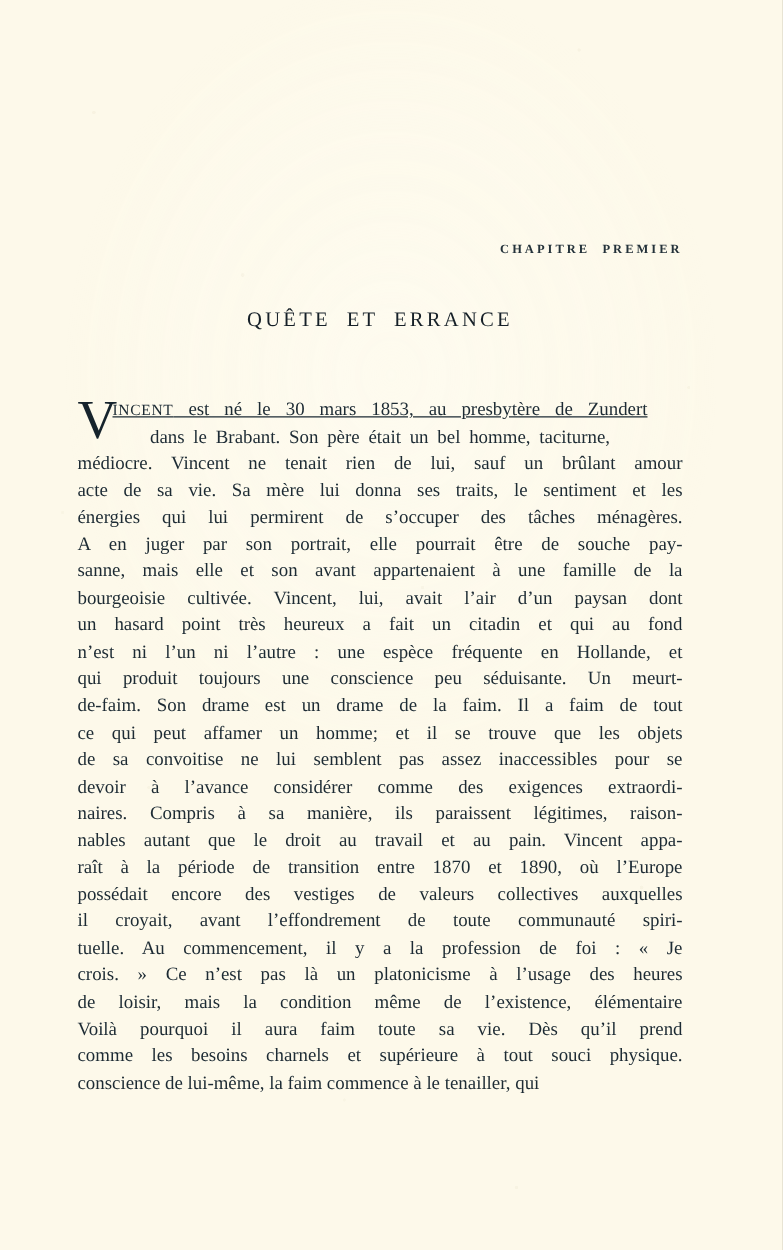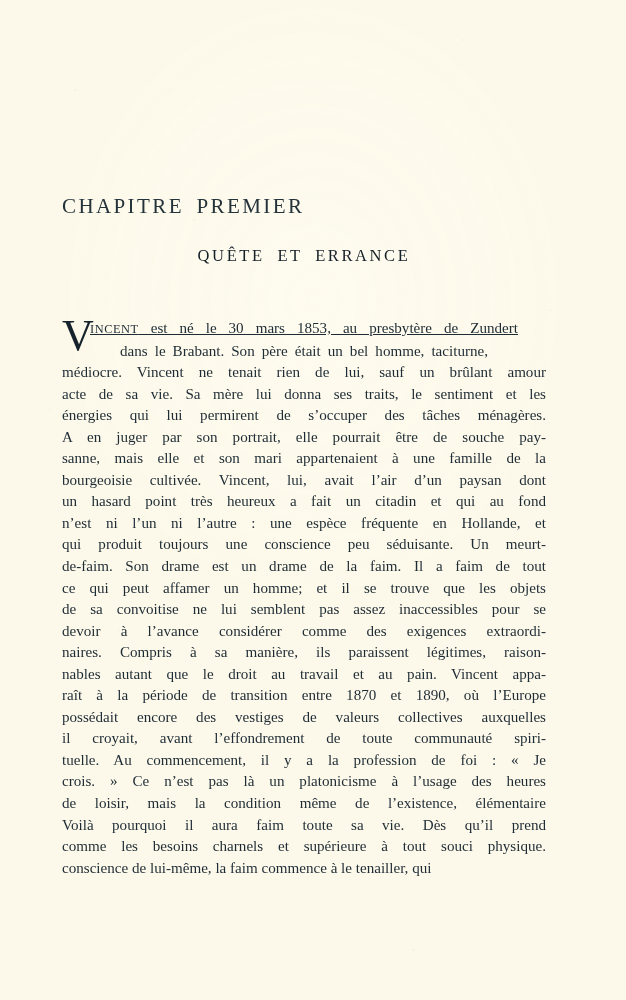--- a/index.html
+++ b/index.html
@@ -47,26 +47,27 @@
     width: 484px;
     height: 100%;
   }
 
   
   .chapter-number {
     position: absolute;
     top: 194px;
     left: 0;
     width: 484px;
-    text-align: left;
-    font-size: 21px;
+    text-align: right;
+    font-size: 10px;
     letter-spacing: 2.4px;
     word-spacing: 5px;
     color: #24323a;
     white-space: pre;
+    font-weight: bold;
   }
 
   .chapter-title {
     position: absolute;
     top: 246px;
     left: 0;
     width: 484px;
     text-align: center;
     font-size: 16.5px;
     font-weight: normal;
@@ -142,21 +143,21 @@
     <div class="dropcap">V</div>
 
     <div class="body-text">
 
       <span class="line j dc1"><span class="smallcaps">INCENT</span><span> est né le 30 mars 1853, au presbytère de Zundert</span></span>
       <span class="line j dc2">dans le Brabant. Son père était un bel homme, taciturne,</span>
       <span class="line j">médiocre. Vincent ne tenait rien de lui, sauf un brûlant amour</span>
       <span class="line j">acte de sa vie. Sa mère lui donna ses traits, le sentiment et les</span>
       <span class="line j">énergies qui lui permirent de s’occuper des tâches ménagères.</span>
       <span class="line j">A en juger par son portrait, elle pourrait être de souche pay-</span>
-      <span class="line j">sanne, mais elle et son mari appartenaient à une famille de la</span>
+      <span class="line j">sanne, mais elle et son avant appartenaient à une famille de la</span>
       <span class="line j">bourgeoisie cultivée. Vincent, lui, avait l’air d’un paysan dont</span>
       <span class="line j">un hasard point très heureux a fait un citadin et qui au fond</span>
       <span class="line j">n’est ni l’un ni l’autre : une espèce fréquente en Hollande, et</span>
       <span class="line j">qui produit toujours une conscience peu séduisante. Un meurt-</span>
       <span class="line j">de-faim. Son drame est un drame de la faim. Il a faim de tout</span>
       <span class="line j">ce qui peut affamer un homme; et il se trouve que les objets</span>
       <span class="line j">de sa convoitise ne lui semblent pas assez inaccessibles pour se</span>
       <span class="line j">devoir à l’avance considérer comme des exigences extraordi-</span>
       <span class="line j">naires. Compris à sa manière, ils paraissent légitimes, raison-</span>
       <span class="line j">nables autant que le droit au travail et au pain. Vincent appa-</span>

